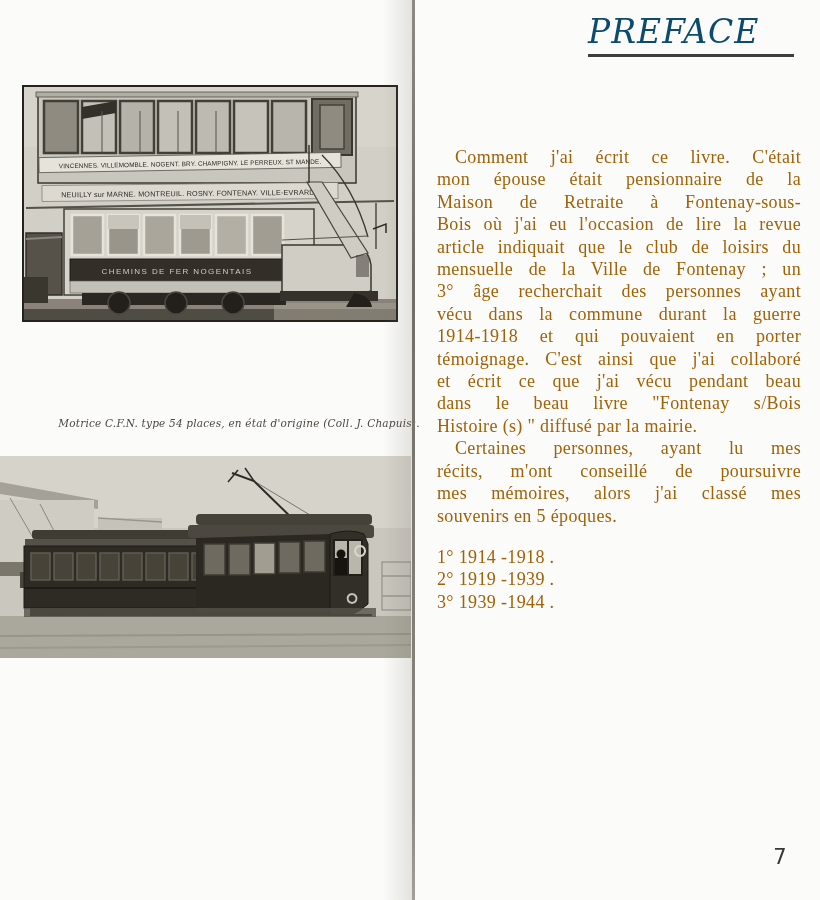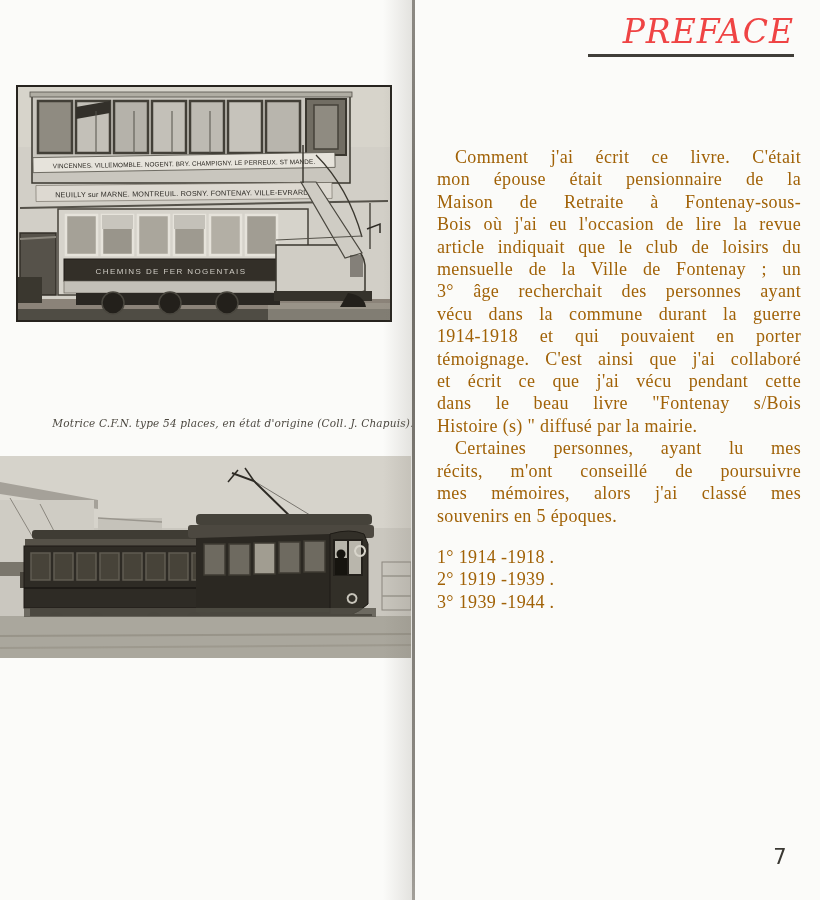--- a/index.html
+++ b/index.html
@@ -15,41 +15,40 @@
   .gutter-shade {
     position:absolute; left:383px; top:0; width:29px; height:900px;
     background: linear-gradient(to right, rgba(120,115,105,0), rgba(120,115,105,0.18));
   }
   .gutter-line {
     position:absolute; left:412px; top:0; width:3px; height:900px;
     background: linear-gradient(#8d8a84, #6f6c66 30%, #8b8882 90%, #a3a09a);
   }
   
   .photo1 {
-    position:absolute; left:16px; top:85px; width:376px; height:237px;
+    position:absolute; left:22px; top:85px; width:376px; height:237px;
     border:2px solid #262argba; border:2px solid #26231e; box-sizing:border-box;
     background:#d2cfc7;
   }
   .photo1 svg, .photo2 svg { display:block; width:100%; height:100%; }
   .caption1 {
     position:absolute; left:27px; top:330px; width:376px;
     text-align:center; font-style:italic;
     font-size:10.5px; letter-spacing:.2px; color:#4c4840;
     font-family:"DejaVu Serif", serif;
   }
   .photo2 {
     position:absolute; left:0; top:456px; width:411px; height:202px;
     background:#cac7bf;
   }
   
   .preface-heading {
     position:absolute; left:588px; top:12px; width:206px;
-    text-align:right;
     font-family:"DejaVu Serif", serif; font-style:italic;
-    font-size:33px; letter-spacing:1px; color:#ef4444;
+    font-size:33px; letter-spacing:1px; color:#0c4a6e;
     border-bottom:3px solid #403e39; padding-bottom:3px;
   }
   .body-text {
     position:absolute; left:437px; top:146px; width:364px;
     font-size:18px; line-height:22.4px; letter-spacing:.35px;
     color:#a16207;
   }
   .tline { text-align:justify; text-align-last:justify; }
   .tline-last { text-align-last:left; }
   .para .tline:first-child { text-indent:18px; }
@@ -251,21 +250,21 @@
         <div class="tline">Comment j'ai écrit ce livre. C'était</div>
         <div class="tline">mon épouse était pensionnaire de la</div>
         <div class="tline">Maison de Retraite à Fontenay-sous-</div>
         <div class="tline">Bois où j'ai eu l'occasion de lire la revue</div>
         <div class="tline">article indiquait que le club de loisirs du</div>
         <div class="tline">mensuelle de la Ville de Fontenay ; un</div>
         <div class="tline">3° âge recherchait des personnes ayant</div>
         <div class="tline">vécu dans la commune durant la guerre</div>
         <div class="tline">1914-1918 et qui pouvaient en porter</div>
         <div class="tline">témoignage. C'est ainsi que j'ai collaboré</div>
-        <div class="tline">et écrit ce que j'ai vécu pendant cette</div>
+        <div class="tline">et écrit ce que j'ai vécu pendant beau</div>
         <div class="tline">dans le beau livre "Fontenay s/Bois</div>
         <div class="tline tline-last">Histoire (s) " diffusé par la mairie.</div>
       </div>
     <div class="para">
         <div class="tline">Certaines personnes, ayant lu mes</div>
         <div class="tline">récits, m'ont conseillé de poursuivre</div>
         <div class="tline">mes mémoires, alors j'ai classé mes</div>
         <div class="tline tline-last">souvenirs en 5 époques.</div>
       </div>
     <div class="epochs">

